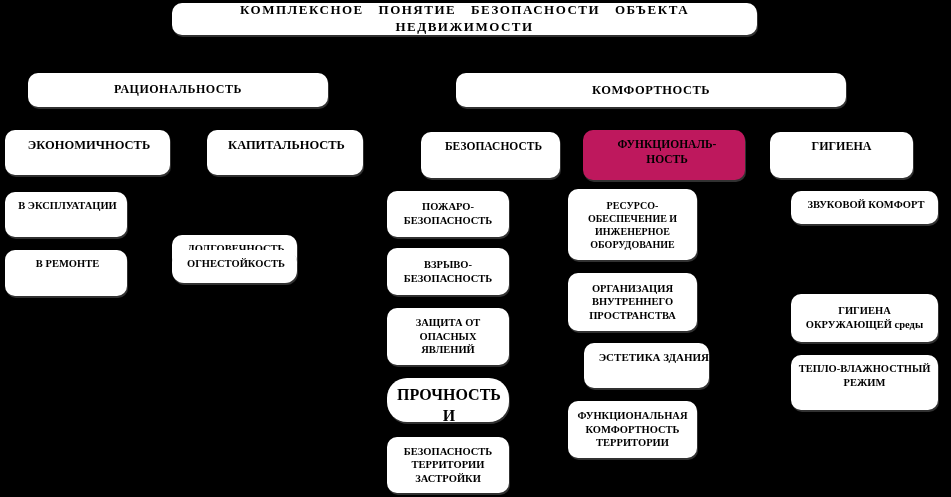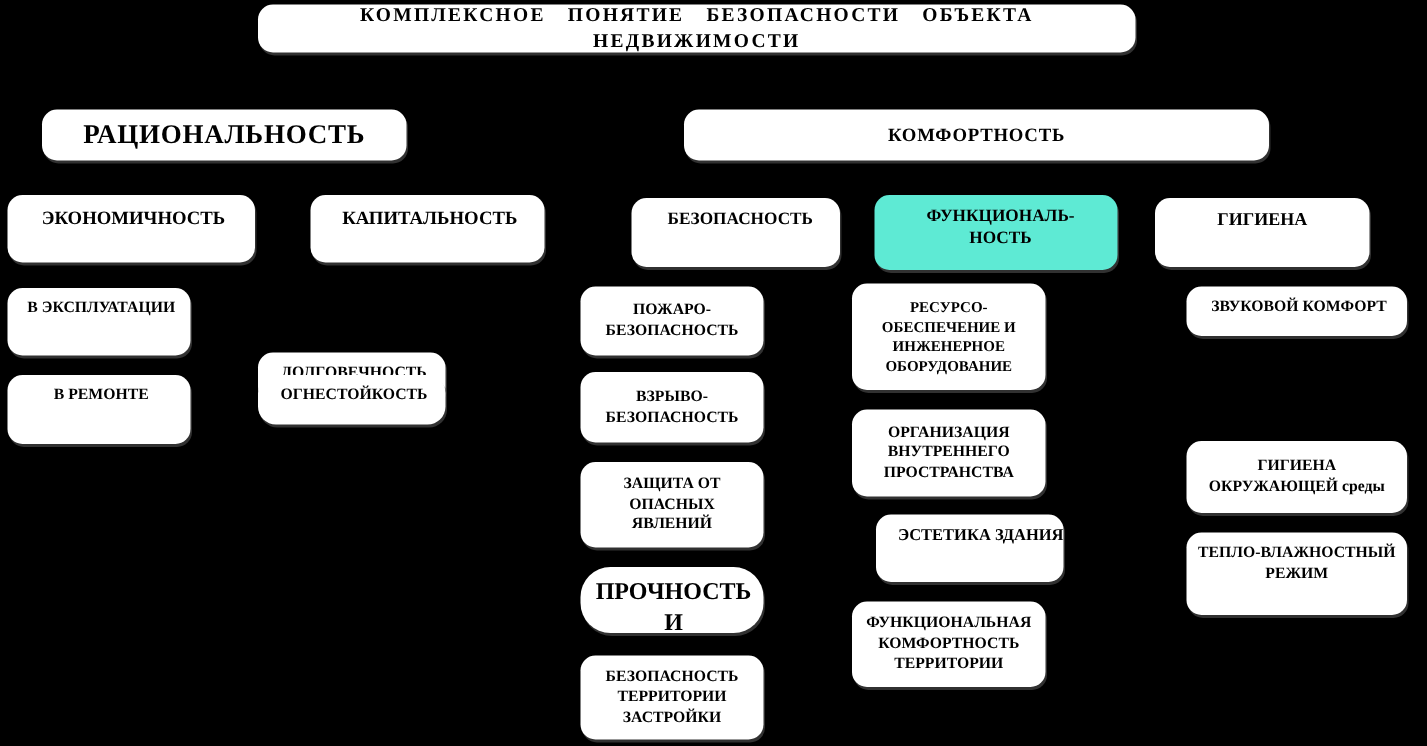--- a/index.html
+++ b/index.html
@@ -21,21 +21,21 @@
     box-sizing:border-box;
     box-shadow:1px 2px 0 rgba(90,90,90,.55);
     line-height:1.3;
   }
   
   .ctr{display:flex;align-items:center;justify-content:center;text-align:center;padding:2px 4px;font-family:Liberation Serif, serif;}
   .tc{text-align:center;padding-top:7px;}
   .tl{text-align:center;padding:7px 6px 0 9px;}
   
   .n-title{left:172px;top:3px;width:585px;height:32px;font-size:13px;letter-spacing:1.5px;word-spacing:10px;}
-  .n-rat{left:28px;top:73px;width:243px;height:34px;font-size:18px;letter-spacing:.5px;}
+  .n-rat{left:28px;top:73px;width:300px;height:34px;font-size:12px;letter-spacing:.5px;}
   .n-com{left:456px;top:73px;width:390px;height:34px;font-size:12.5px;letter-spacing:.5px;}
   .n-eco{left:5px;top:130px;width:165px;height:45px;font-size:12.5px;}
   .n-cap{left:207px;top:130px;width:156px;height:45px;font-size:12.5px;}
   .n-saf{left:421px;top:132px;width:139px;height:46px;font-size:11.5px;padding-left:12px;}
   .n-fun{left:583px;top:130px;width:162px;height:50px;font-size:11.5px;padding-left:12px;}
   .n-hyg{left:770px;top:132px;width:143px;height:46px;font-size:12px;}
   .n-eco1{left:5px;top:192px;width:122px;height:45px;font-size:10.5px;}
   .n-eco2{left:5px;top:250px;width:122px;height:46px;font-size:10.5px;}
   .n-cap1{left:172px;top:192px;width:125px;height:33px;font-size:10.5px;}
   .n-cap2{left:172px;top:250px;width:125px;height:33px;font-size:10.5px;border-radius:12px;}
@@ -59,21 +59,21 @@
 <div class="canvas">
 
   <div class="node ctr n-title" style="background: rgb(255, 255, 255); color: rgb(0, 0, 0);">КОМПЛЕКСНОЕ  ПОНЯТИЕ  БЕЗОПАСНОСТИ  ОБЪЕКТА  НЕДВИЖИМОСТИ</div>
 
   <div class="node ctr n-rat" style="background: rgb(255, 255, 255); color: rgb(0, 0, 0);">РАЦИОНАЛЬНОСТЬ</div>
   <div class="node ctr n-com" style="background: rgb(255, 255, 255); color: rgb(0, 0, 0);">КОМФОРТНОСТЬ</div>
 
   <div class="node tl n-eco" style="background: rgb(255, 255, 255); color: rgb(0, 0, 0);">ЭКОНОМИЧНОСТЬ</div>
   <div class="node tl n-cap" style="background: rgb(255, 255, 255); color: rgb(0, 0, 0);">КАПИТАЛЬНОСТЬ</div>
   <div class="node tl n-saf" style="background: rgb(255, 255, 255); color: rgb(0, 0, 0);">БЕЗОПАСНОСТЬ</div>
-  <div class="node tl n-fun" style="background: #5eead4; color: rgb(0, 0, 0);">ФУНКЦИОНАЛЬ-
+  <div class="node tl n-fun" style="background: #be185d; color: rgb(0, 0, 0);">ФУНКЦИОНАЛЬ-
 НОСТЬ</div>
   <div class="node tc n-hyg" style="background: rgb(255, 255, 255); color: rgb(0, 0, 0);">ГИГИЕНА</div>
 
   <div class="node tl n-eco1" style="background: rgb(255, 255, 255); color: rgb(0, 0, 0);">В ЭКСПЛУАТАЦИИ</div>
   <div class="node tl n-eco2" style="background: rgb(255, 255, 255); color: rgb(0, 0, 0);">В РЕМОНТЕ</div>
 
   <div class="node tl n-cap1" style="background: rgb(255, 255, 255); color: rgb(0, 0, 0); margin-top: 43px;">ДОЛГОВЕЧНОСТЬ</div>
   <div class="node tl n-cap2" style="background: rgb(255, 255, 255); color: rgb(0, 0, 0);">ОГНЕСТОЙКОСТЬ</div>
 
   <div class="node ctr n-saf1" style="background: rgb(255, 255, 255); color: rgb(0, 0, 0);">ПОЖАРО-

